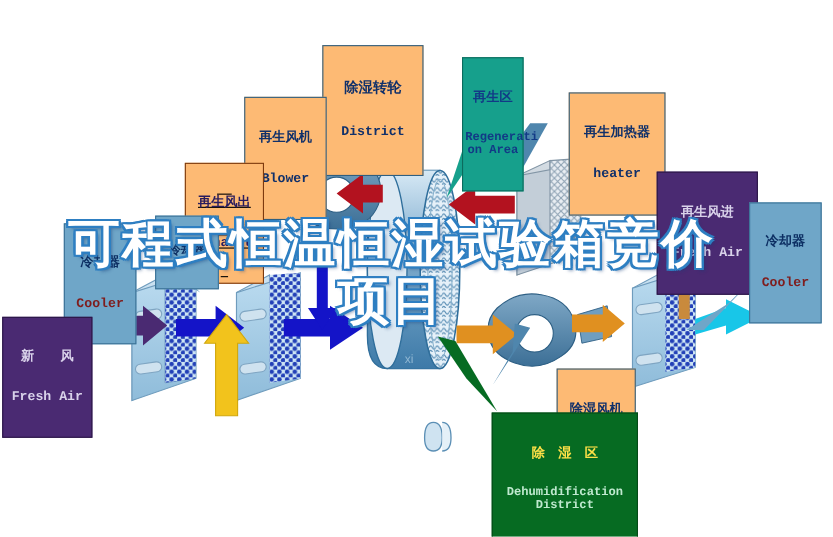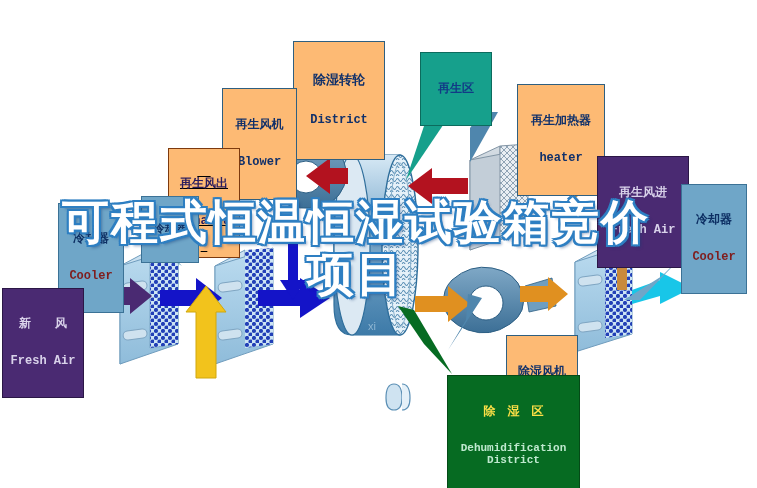--- a/index.html
+++ b/index.html
@@ -228,22 +228,24 @@
   <div class="lbl blue" style="left:293px;top:41px;width:92px;padding:4px 2px 5px;font-size:13px;">
     <span class="cn">除湿转轮</span>
     <span class="en" style="font-size:12px;">District</span>
   </div>
 
   <div class="lbl blue" style="left:222px;top:88px;width:75px;padding:4px 2px 5px;font-size:12px;">
     <span class="cn">再生风机</span>
     <span class="en" style="font-size:12px;">Blower</span>
   </div>
 
-  <div class="lbl teal" style="left:420px;top:52px;width:72px;padding:4px 2px 5px;font-size:12px;">
+  <div class="lbl teal" style="left:420px;top:52px;width:56px;padding:4px 2px 5px;font-size:12px;">
     <span class="cn">再生区</span>
+    <span class="en" style="font-size:11px;">Regenerati
+on Area</span>
   </div>
 
   <div class="lbl blue" style="left:517px;top:84px;width:88px;padding:4px 2px 5px;font-size:12px;">
     <span class="cn">再生加热器</span>
     <span class="en" style="font-size:12px;">heater</span>
   </div>
 
   <div class="lbl purple" style="left:597px;top:144px;width:92px;padding:4px 2px 5px;font-size:12px;">
     <span class="cn">再生风进</span>
     <span class="en" style="font-size:12px;">Fresh Air</span>

